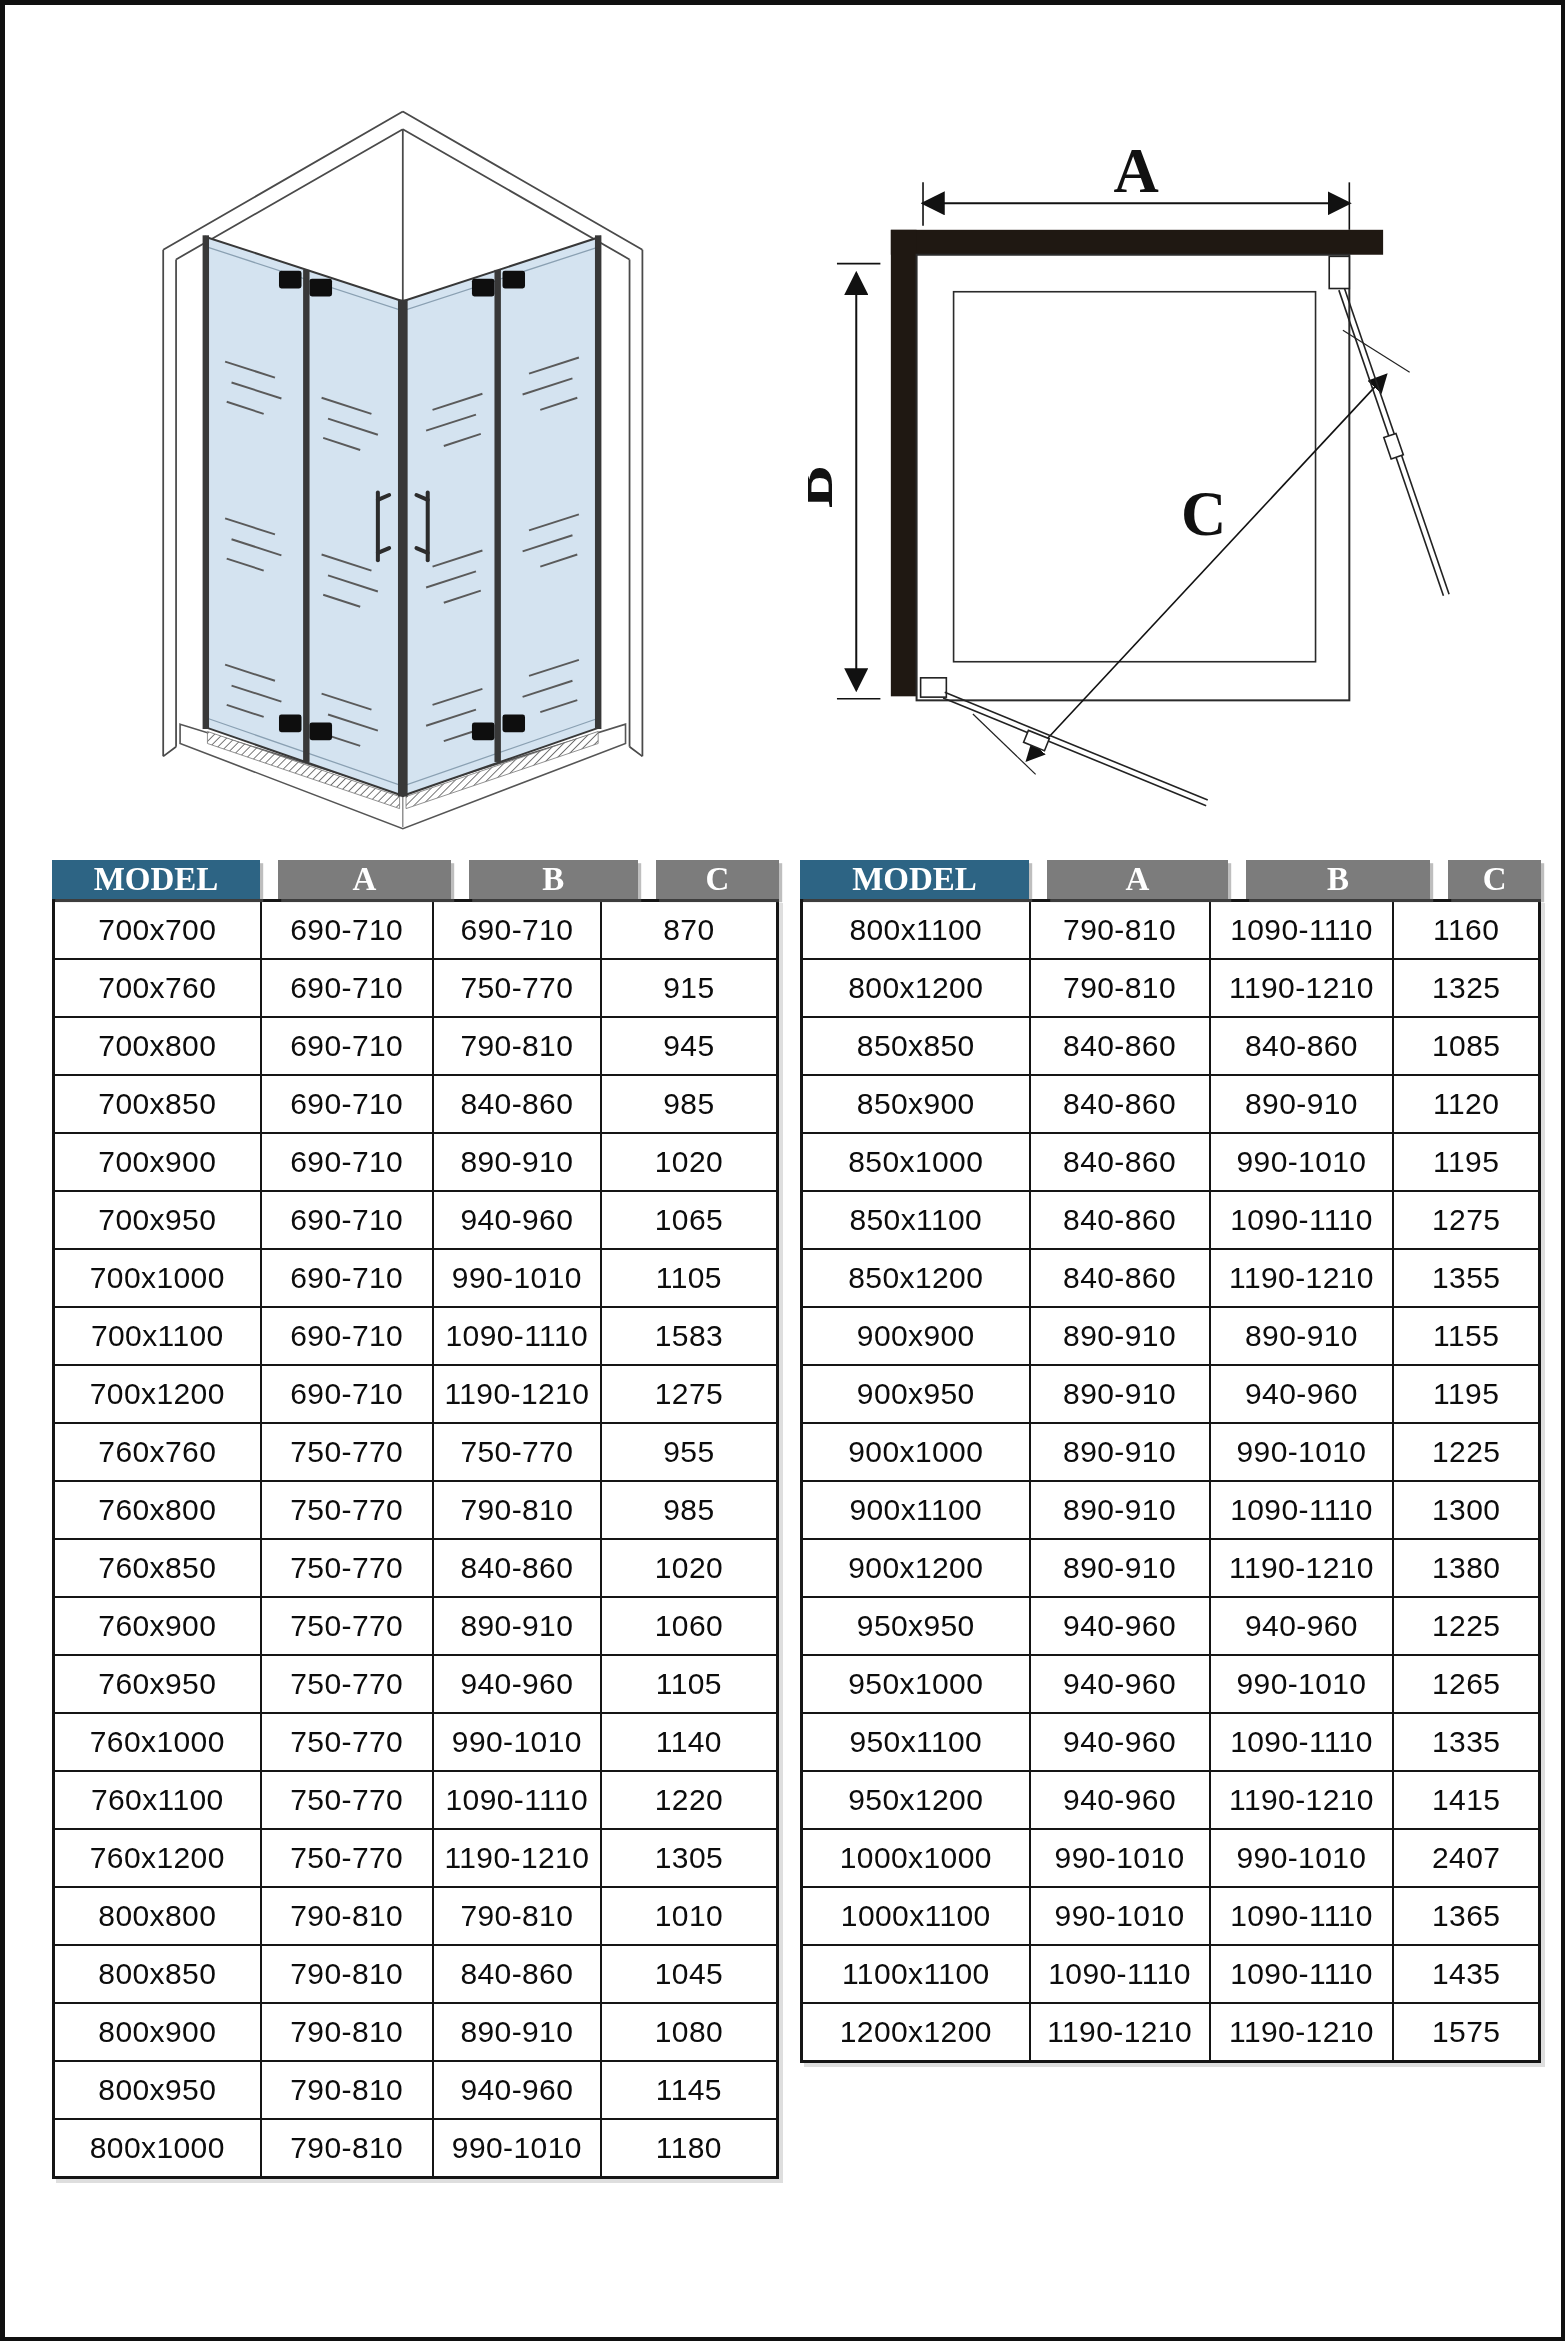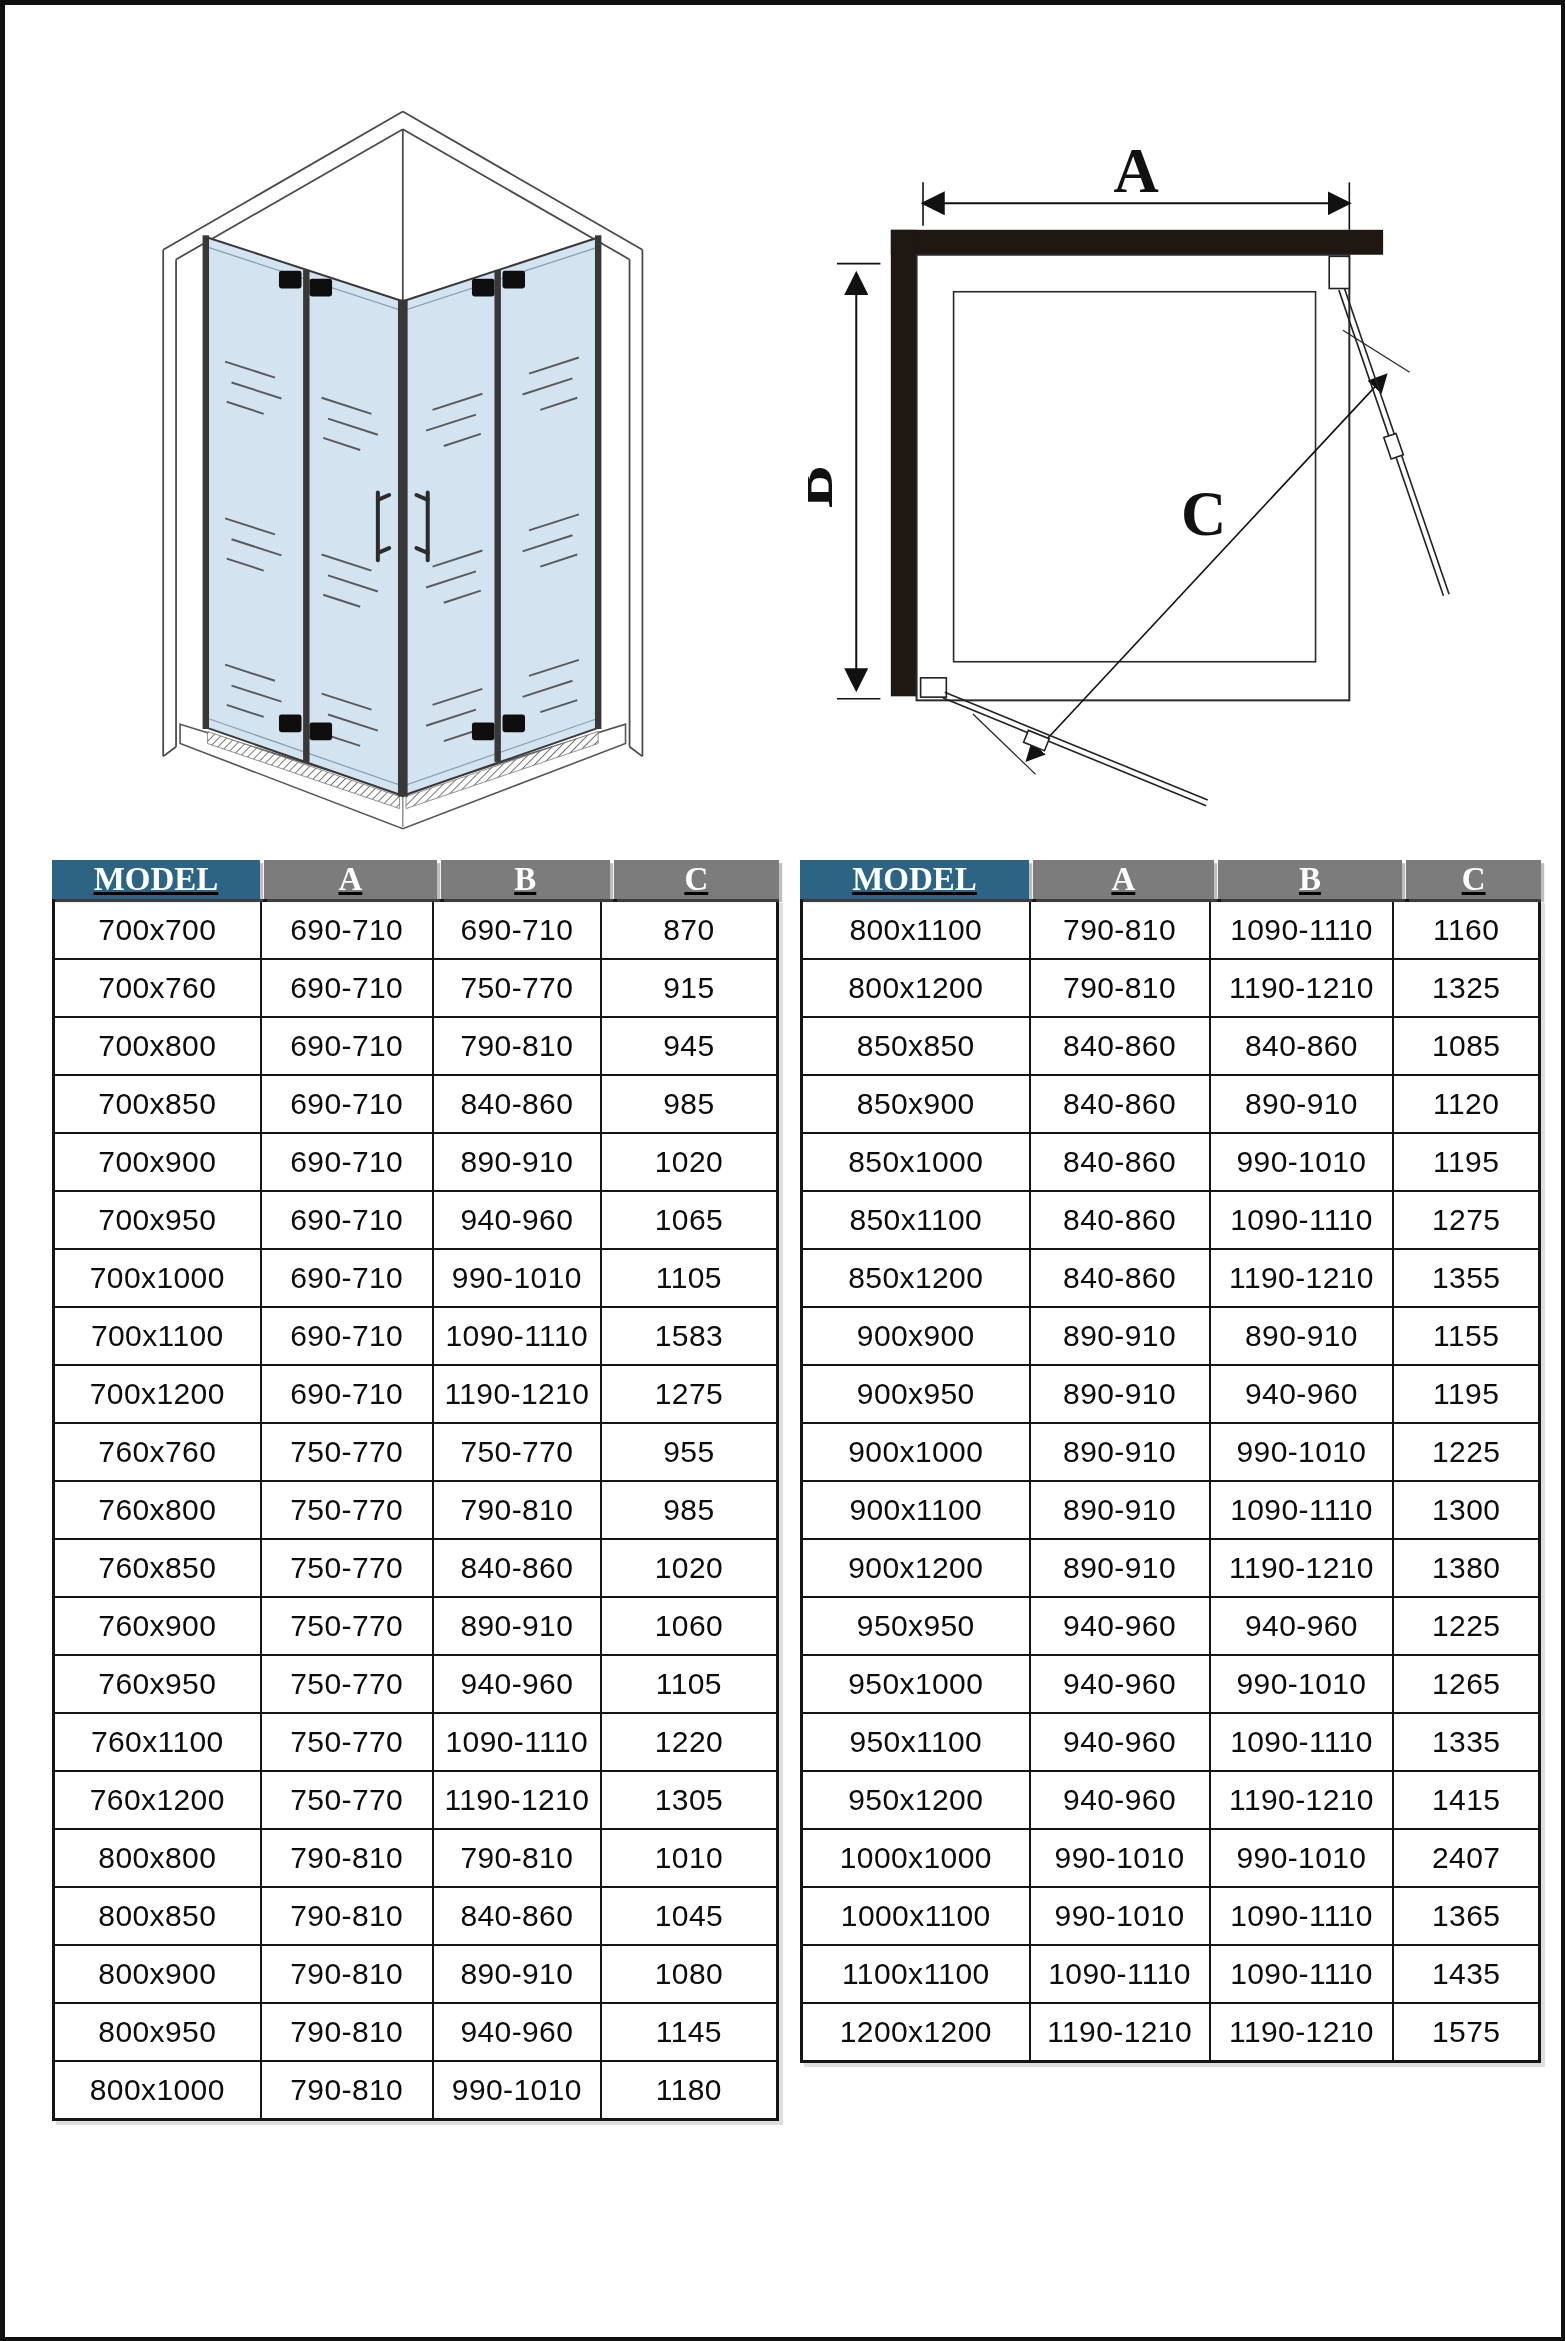--- a/index.html
+++ b/index.html
@@ -13,21 +13,21 @@
     overflow:hidden;
   }
   .diagram{position:absolute;}
   .diagram-left{left:71px;top:47px;}
   .diagram-right{left:803px;top:76px;}
 
   .spec-table{position:absolute;top:855px;}
   .spec-table.t-left{left:47px;width:727px;}
   .spec-table.t-right{left:795px;width:741px;}
 
-  .hdr{display:flex;gap:4px;height:39px;text-decoration:underline;}
+  .hdr{display:flex;gap:18px;height:39px;}
   .hdr .cell{
     color:#ffffff;
     font-family:"Liberation Serif",serif;
     font-weight:bold;
     font-size:33px;
     display:flex;align-items:center;justify-content:center;
     box-shadow:3.2px 3.2px 0 rgba(110,110,110,0.45);
   }
   .hdr .model{background:#2d6484;}
   .hdr .dim{background:#7c7c7c;}
@@ -296,20 +296,26 @@
             <td>890-910</td>
             <td>1060</td>
           </tr>
           <tr>
             <td>760x950</td>
             <td>750-770</td>
             <td>940-960</td>
             <td>1105</td>
           </tr>
           <tr>
+            <td>760x1000</td>
+            <td>750-770</td>
+            <td>990-1010</td>
+            <td>1140</td>
+          </tr>
+          <tr>
             <td>760x1100</td>
             <td>750-770</td>
             <td>1090-1110</td>
             <td>1220</td>
           </tr>
           <tr>
             <td>760x1200</td>
             <td>750-770</td>
             <td>1190-1210</td>
             <td>1305</td>

